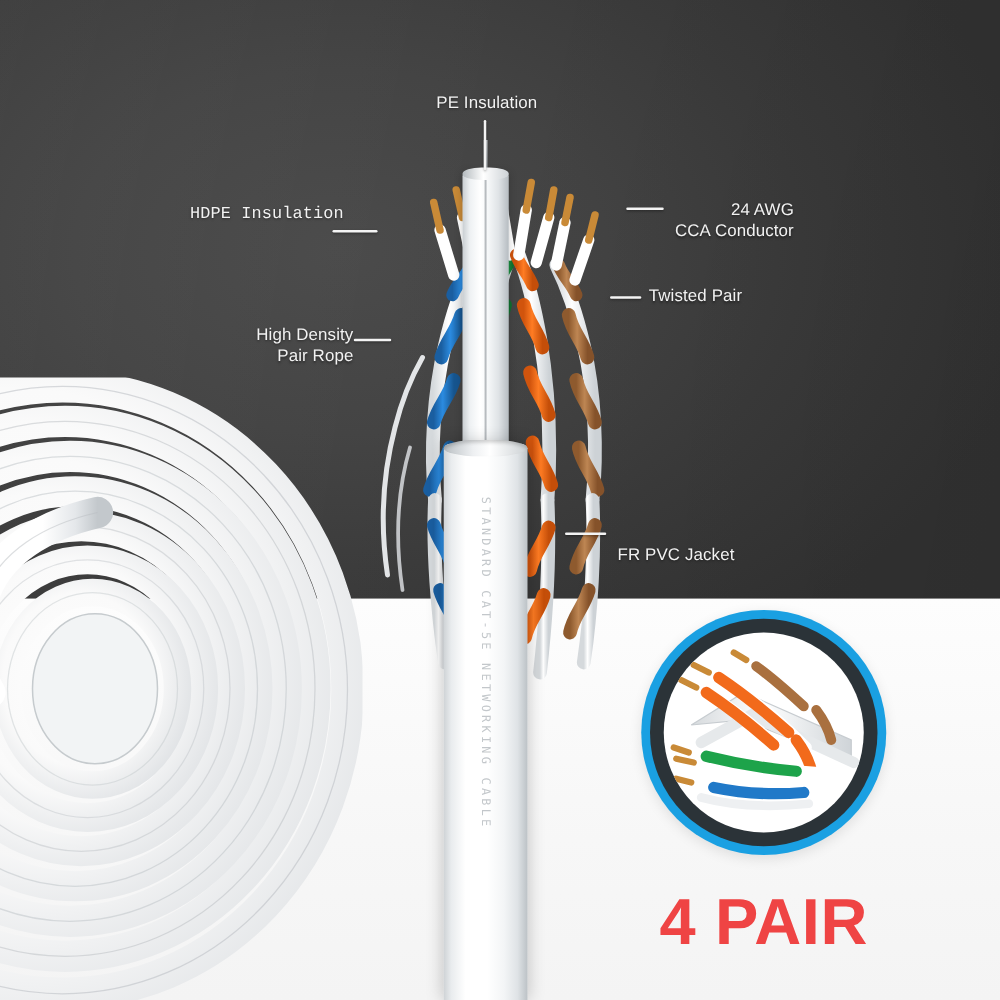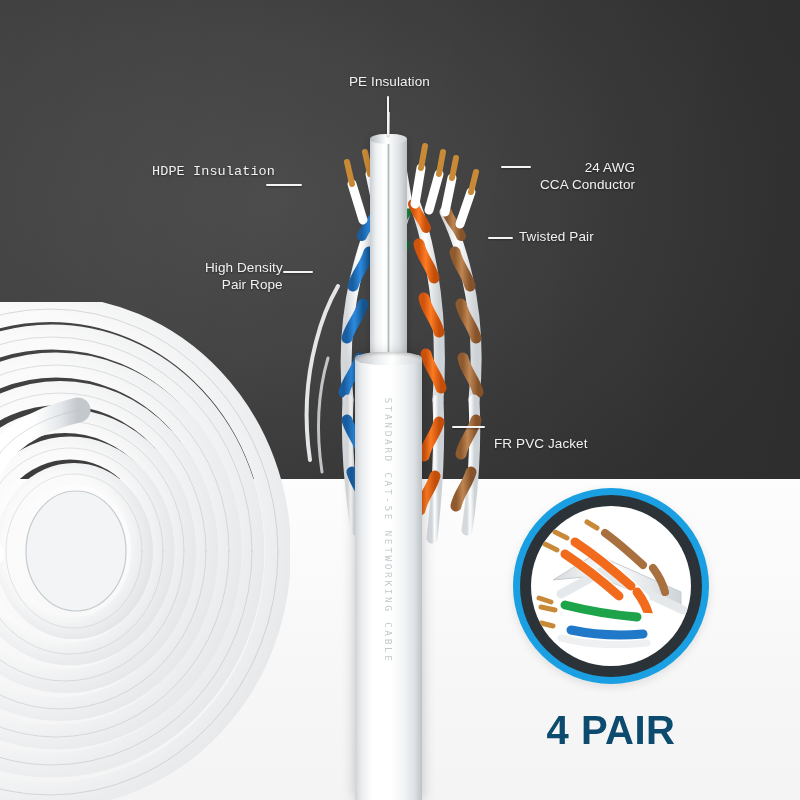--- a/index.html
+++ b/index.html
@@ -117,21 +117,21 @@
     background:#2b3338;
   }
   .ring-inner{
     position:absolute;left:18px;top:18px;right:18px;bottom:18px;border-radius:50%;
     background:#ffffff;overflow:hidden;
   }
   #inset-svg{position:absolute;left:0;top:0;width:160px;height:160px;}
 
   .pair-caption{
     position:absolute;left:513px;top:708px;width:196px;text-align:center;
-    color:#0c4a6e;font-size:40px;font-weight:bold;letter-spacing:.5px;
+    color:#ef4444;font-size:52px;font-weight:bold;letter-spacing:.5px;
     font-family:"Liberation Sans", sans-serif;
   }
 </style>
 </head>
 <body>
 
 <div id="stage">
 
   <div class="dark-panel"></div>
   <div class="light-field"></div>

